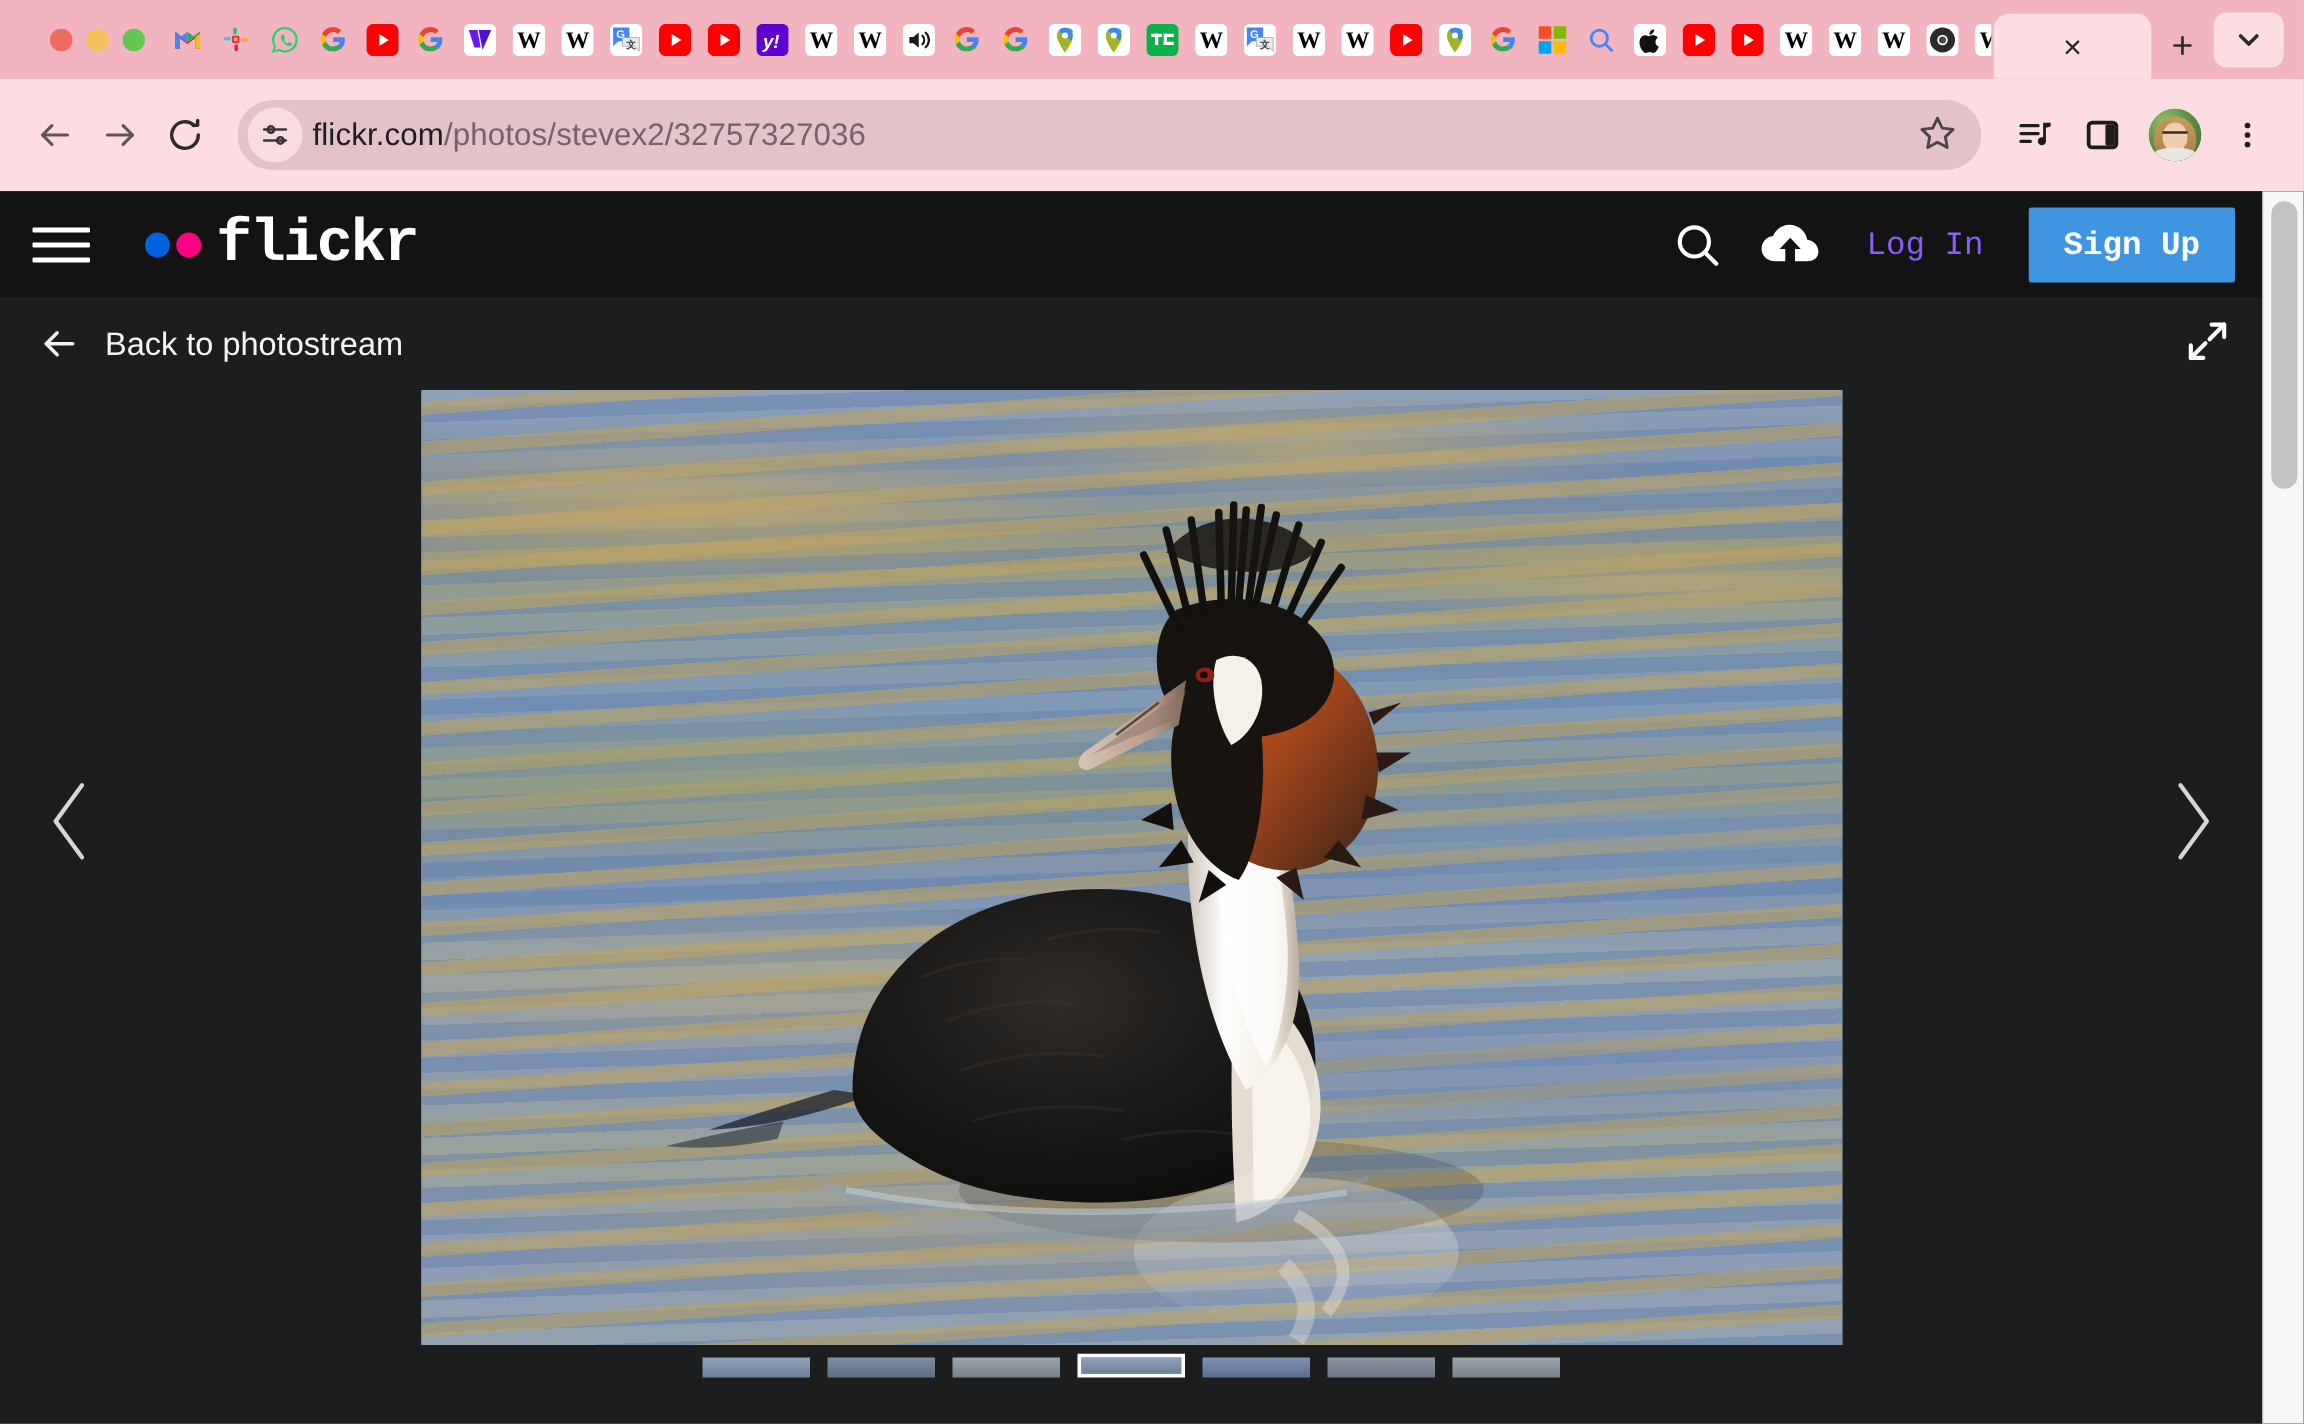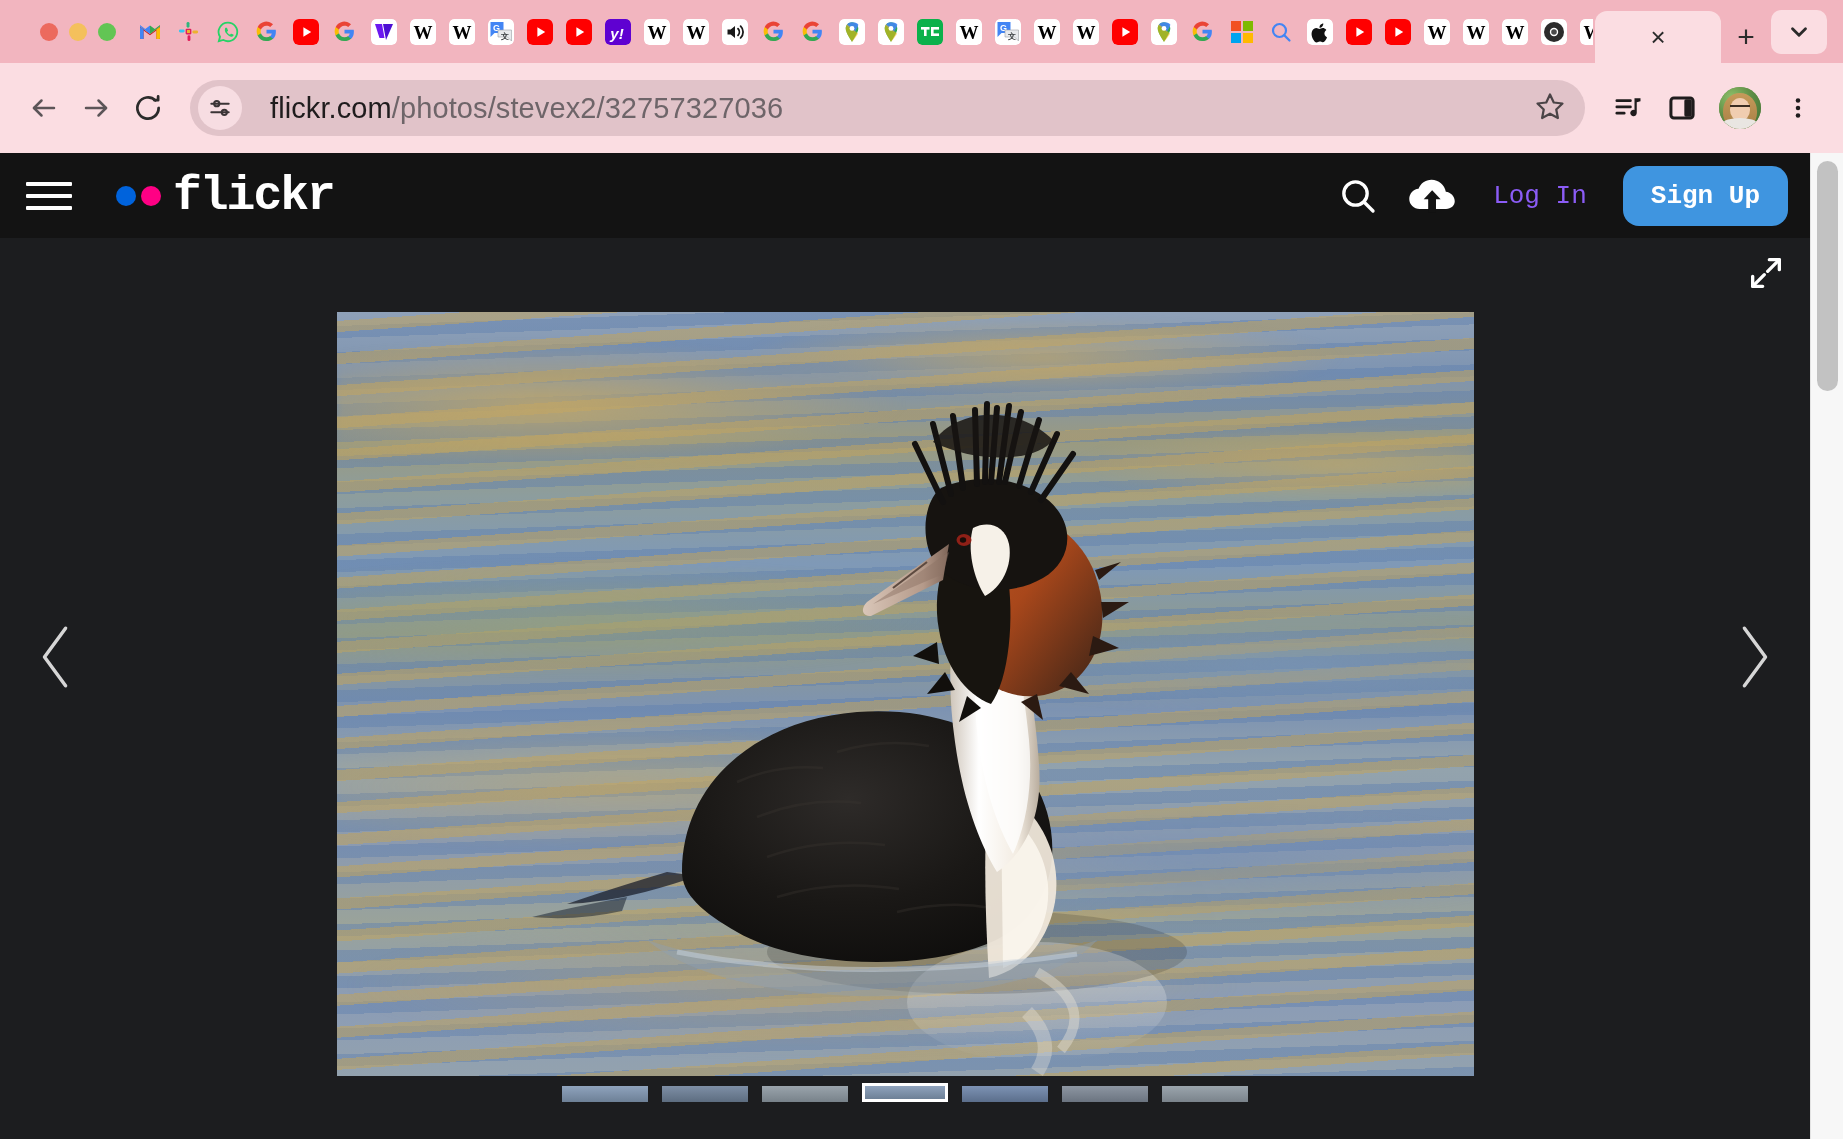--- a/index.html
+++ b/index.html
@@ -118,23 +118,23 @@
     min-width: 0;
   }
   .siteinfo {
     width: 44px; height: 44px;
     border-radius: 50%;
     background: #f7dde2;
     display:flex;align-items:center;justify-content:center;
     flex: 0 0 44px;
   }
   .urltext {
-    font-size: 29px;
+    font-size: 25px;
     color: #6e6569;
-    margin-left: 28px;
+    margin-left: 8px;
     white-space: nowrap; overflow: hidden;
     letter-spacing: 0.1px;
   }
   .urltext b { color: #1f1c1d; font-weight: 400; }
   .star { margin-left:auto; color:#4b4447; flex:0 0 auto; padding-right:6px;}
   .toolicon {
     width: 50px; height: 50px;
     display:flex;align-items:center;justify-content:center;
     color:#1f1c1d;
     flex: 0 0 50px;
@@ -193,21 +193,21 @@
     color:#fff; font-size:48px; font-weight:800; letter-spacing:-2px;
     line-height:1;
   }
   .nav-right { margin-left:auto; display:flex; align-items:center; gap: 0; }
   .nav-icon { width:74px;height:60px;display:flex;align-items:center;justify-content:center;color:#fff;}
   .login {
     color:#8b5cf6; font-size:26px; padding: 0 24px; white-space:nowrap;
   }
   .signup {
     background:#3f95e0; color:#fff; font-size:26px; font-weight:700;
-    border-radius:16px; padding: 15px 28px; white-space:nowrap;
+    border-radius:2px; padding: 15px 28px; white-space:nowrap;
     margin-left: 12px;
   }
 
   
   .backbar {
     height: 74px;
     display:flex; align-items:center;
     padding: 0 24px 0 30px;
     background: #1c1d1f;
   }
@@ -778,20 +778,27 @@
               <path d="M16.1 8.4l5.2 5.6H10.9z" fill="#131313"></path>
               <rect x="13.8" y="13" width="4.6" height="9" fill="#131313"></rect>
             </svg>
           </div>
           <div class="login">Log In</div>
           <div class="signup">Sign Up</div>
         </div>
       </div>
 
       <div class="backbar">
+        <div class="backlink">
+          <svg width="34" height="30" viewBox="0 0 24 24" fill="none" stroke="#f2f2f2" stroke-width="2.2" stroke-linecap="round" stroke-linejoin="round">
+              <line x1="21" y1="12" x2="4" y2="12"></line>
+              <polyline points="11 5 4 12 11 19"></polyline>
+            </svg>
+          <span class="backlabel">Back to photostream</span>
+        </div>
         <div class="expandbtn">
           <svg width="40" height="40" viewBox="0 0 24 24" fill="none" stroke="#ffffff" stroke-width="2" stroke-linecap="round" stroke-linejoin="round">
             <polyline points="14 4 20 4 20 10"></polyline>
               <line x1="20" y1="4" x2="13" y2="11"></line>
             <polyline points="10 20 4 20 4 14"></polyline>
               <line x1="4" y1="20" x2="11" y2="13"></line>
           </svg>
         </div>
       </div>
 

